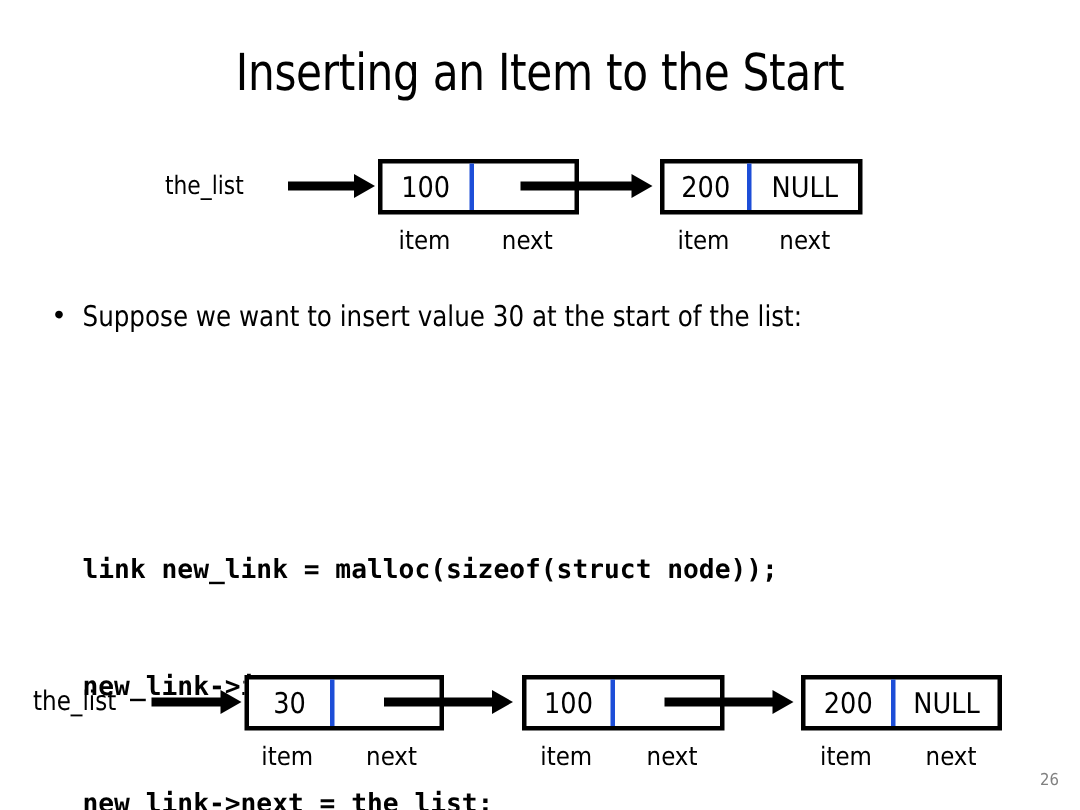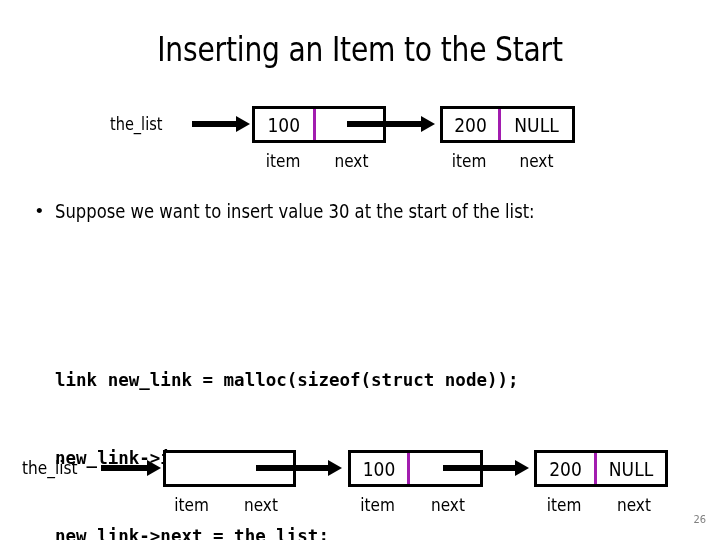--- a/index.html
+++ b/index.html
@@ -63,21 +63,21 @@
     display: flex;
     align-items: center;
     justify-content: center;
     font-size: 19px;
     line-height: 22px;
     font-family: "DejaVu Sans Condensed", "Liberation Sans", sans-serif;
     white-space: nowrap;
     position: relative;
   }
   .cell.item-cell {
-    border-right: 3px solid #a21caf;
+    border-right: 3px solid #1d4ed8;
   }
 
   .field-label {
     position: absolute;
     font-size: 17px;
     line-height: 20px;
     text-align: center;
     white-space: nowrap;
     font-family: "DejaVu Sans Condensed", "Liberation Sans", sans-serif;
   }
@@ -203,20 +203,21 @@
   <div>
 
     <div class="ptr-label" style="left:22px; top:458px; font-size:18px;">the_list</div>
 
     <div class="arrow" style="left:101px; top:468px; width:60px;">
       <div class="shaft" style="width:48px;"></div>
       <div class="head" style="left:46px;"></div>
     </div>
 
     <div class="node" style="left:163px; top:450px; width:133px; height:37px;">
+      <div class="cell item-cell" style="width:57px;">30</div>
       <div class="cell" style="width:70px;"></div>
     </div>
     <div class="field-label" style="left:163px; top:495px; width:57px;">item</div>
     <div class="field-label" style="left:226px; top:495px; width:70px;">next</div>
 
     <div class="arrow" style="left:256px; top:468px; width:88px;">
       <div class="shaft" style="width:74px;"></div>
       <div class="head" style="left:72px;"></div>
     </div>
 

